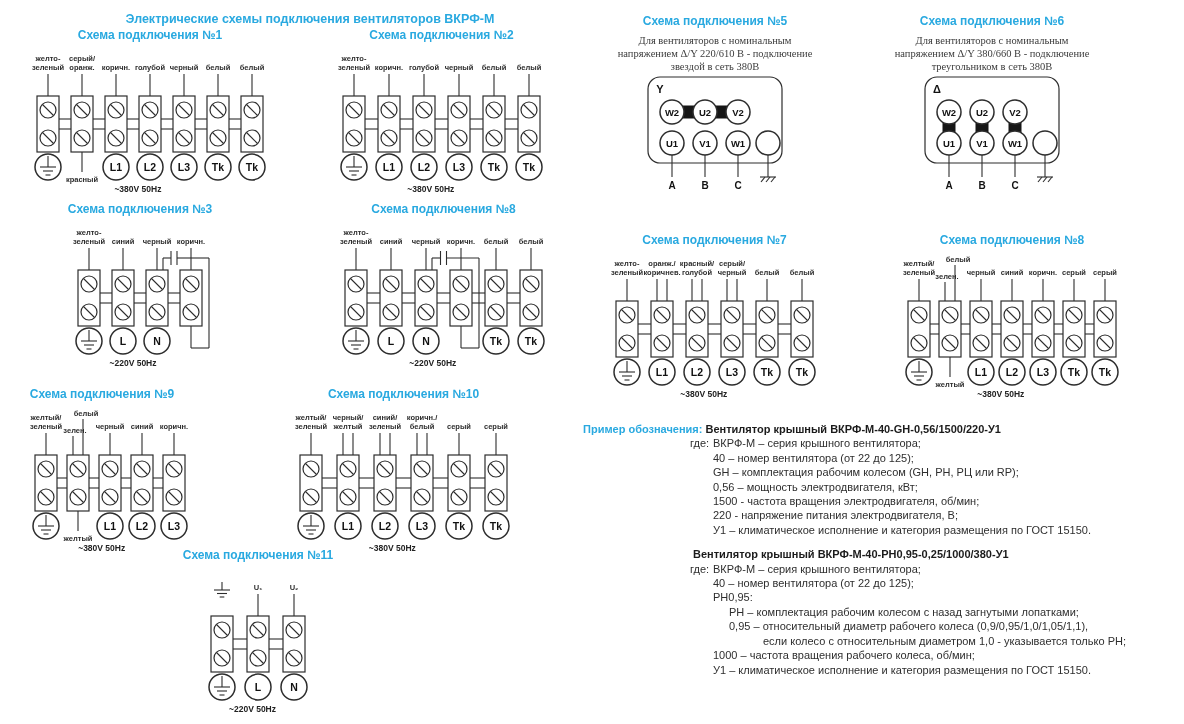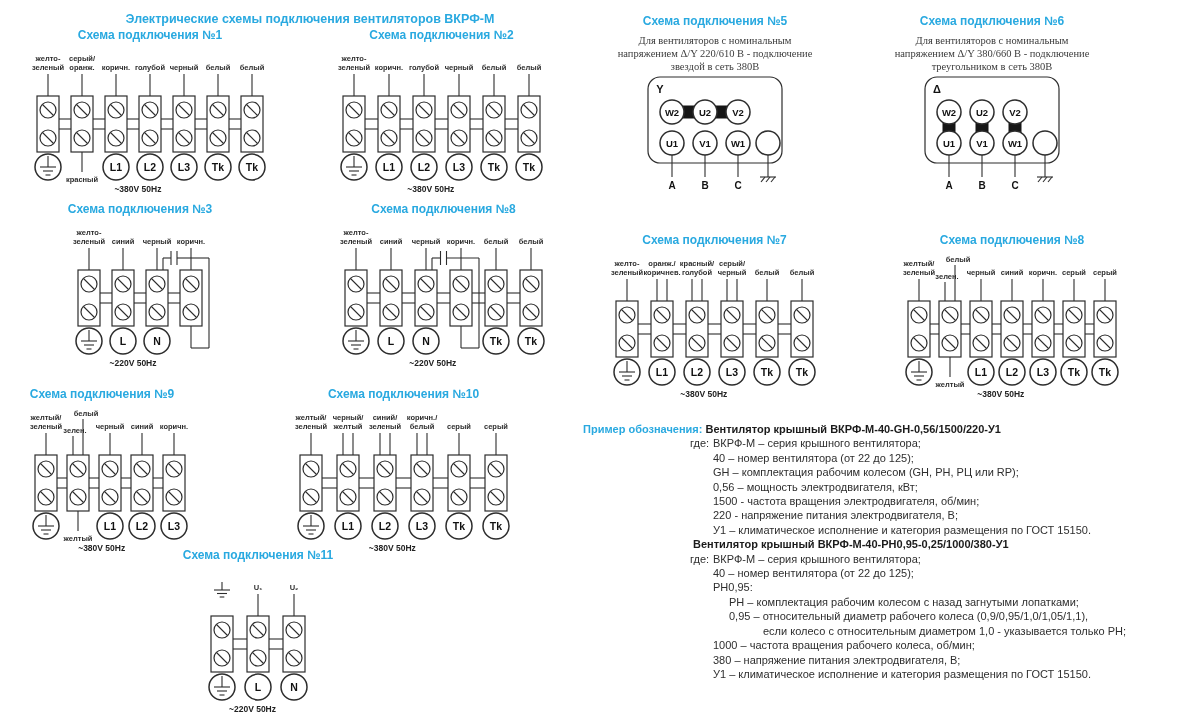--- a/index.html
+++ b/index.html
@@ -25,21 +25,21 @@
   .ctx{font-size:10.5px;font-weight:700;fill:#111;}
   .volt{font-size:8.5px;font-weight:700;fill:#222;}
   .mtx{font-size:9.5px;font-weight:700;fill:#111;}
   .phl{font-size:10px;font-weight:700;fill:#111;}
   .corner{font-size:11px;font-weight:700;fill:#111;}
   
   .example{position:absolute;left:583px;top:422px;width:601px;
     font-size:11px;line-height:14.4px;color:#2e2e2e;}
   .ex-label{color:#29a9e0;font-weight:bold;}
   .ex-title{font-weight:bold;color:#1b1b1b;}
-  .ex-title2{font-weight:bold;color:#1b1b1b;padding-left:110px;}
+  .ex-title2{font-weight:bold;color:#1b1b1b;padding-left:110px;margin-top:10px;}
   .ex-row{position:relative;}
   .gde{position:absolute;left:107px;}
 </style>
 </head>
 <body>
 
 <div class="main-title">Электрические схемы подключения вентиляторов ВКРФ-М</div>
 
 <div class="scheme" style="left:29px;top:28px;width:242px;">
   <div class="h">
@@ -941,15 +941,14 @@
     <div class="ex-row" style="padding-left: 130px;"><span>220 - напряжение питания электродвигателя, В;</span></div>
     <div class="ex-row" style="padding-left: 130px;"><span>У1 – климатическое исполнение и категория размещения по ГОСТ 15150.</span></div>
     <div class="ex-title2">Вентилятор крышный ВКРФ-М-40-РН0,95-0,25/1000/380-У1</div>
     <div class="ex-row" style="padding-left: 130px;"><span class="gde">где:</span><span>ВКРФ-М – серия крышного вентилятора;</span></div>
     <div class="ex-row" style="padding-left: 130px;"><span>40 – номер вентилятора (от 22 до 125);</span></div>
     <div class="ex-row" style="padding-left: 130px;"><span>РН0,95:</span></div>
     <div class="ex-row" style="padding-left: 146px;"><span>РН – комплектация рабочим колесом с назад загнутыми лопатками;</span></div>
     <div class="ex-row" style="padding-left: 146px;"><span>0,95 – относительный диаметр рабочего колеса (0,9/0,95/1,0/1,05/1,1),</span></div>
     <div class="ex-row" style="padding-left: 180px;"><span>если колесо с относительным диаметром 1,0 - указывается только РН;</span></div>
     <div class="ex-row" style="padding-left: 130px;"><span>1000 – частота вращения рабочего колеса, об/мин;</span></div>
-    <div class="ex-row" style="padding-left: 130px;"><span>380 – напряжение питания электродвигателя, В;</span></div>
     <div class="ex-row" style="padding-left: 130px;"><span>У1 – климатическое исполнение и категория размещения по ГОСТ 15150.</span></div>
   </div>
 
 </body></html>

